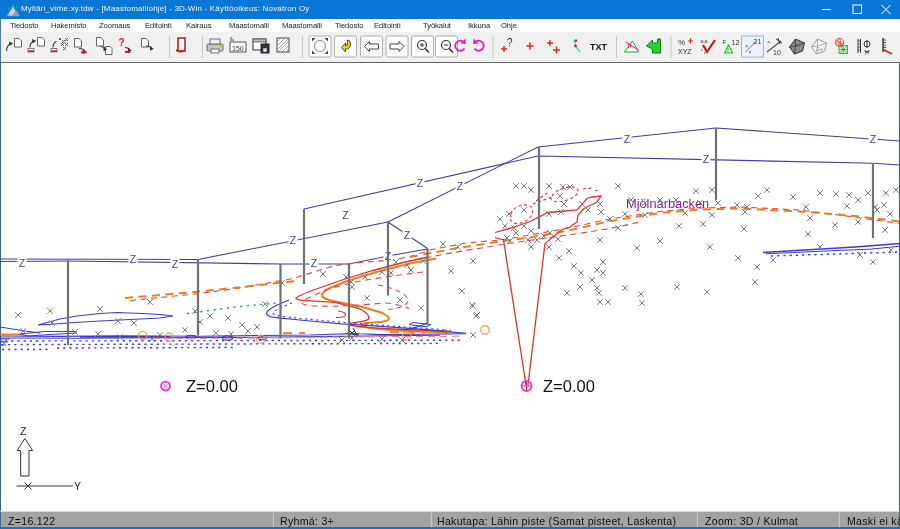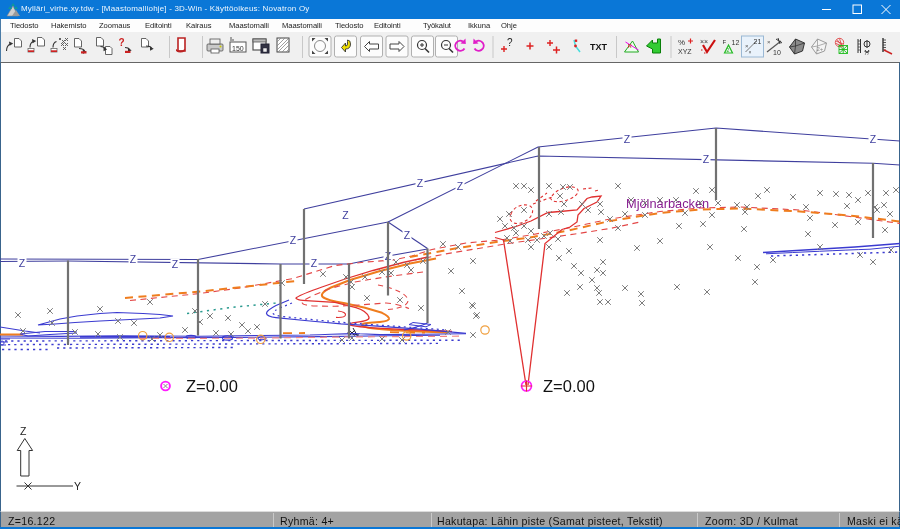--- a/index.html
+++ b/index.html
@@ -359,22 +359,22 @@
 <path d="M24.8,438.5 L17.2,450.5 L20.7,450.5 L20.7,476 L29,476 L29,450.5 L32.6,450.5 Z"></path>
 <path d="M16.5,486 L73,486"></path>
 <path d="M24.5,482.5 L31.5,489.5 M31.5,482.5 L24.5,489.5"></path>
 </g>
 <text x="20" y="435" font-size="10.5" fill="#222" font-family="Liberation Sans,sans-serif">Z</text>
 <text x="74" y="490" font-size="10.5" fill="#222" font-family="Liberation Sans,sans-serif">Y</text>
 </svg>
   <div id="statusbar">
     <span style="left:7px">Z=16.122</span>
     <i style="left:272px"></i>
-    <span style="left:279px">Ryhmä: 4+</span>
+    <span style="left:279px">Ryhmä: 3+</span>
     <i style="left:430px"></i>
-    <span style="left:436px">Hakutapa: Lähin piste (Samat pisteet, Tekstit)</span>
+    <span style="left:436px">Hakutapa: Lähin piste (Samat pisteet, Laskenta)</span>
     <i style="left:696px"></i>
     <span style="left:704px">Zoom: 3D  /  Kulmat</span>
     <i style="left:838px"></i>
     <span style="left:846px">Maski ei käy</span>
   </div>
   <div id="bluebottom"></div>
 </div>
 
 </body></html>

